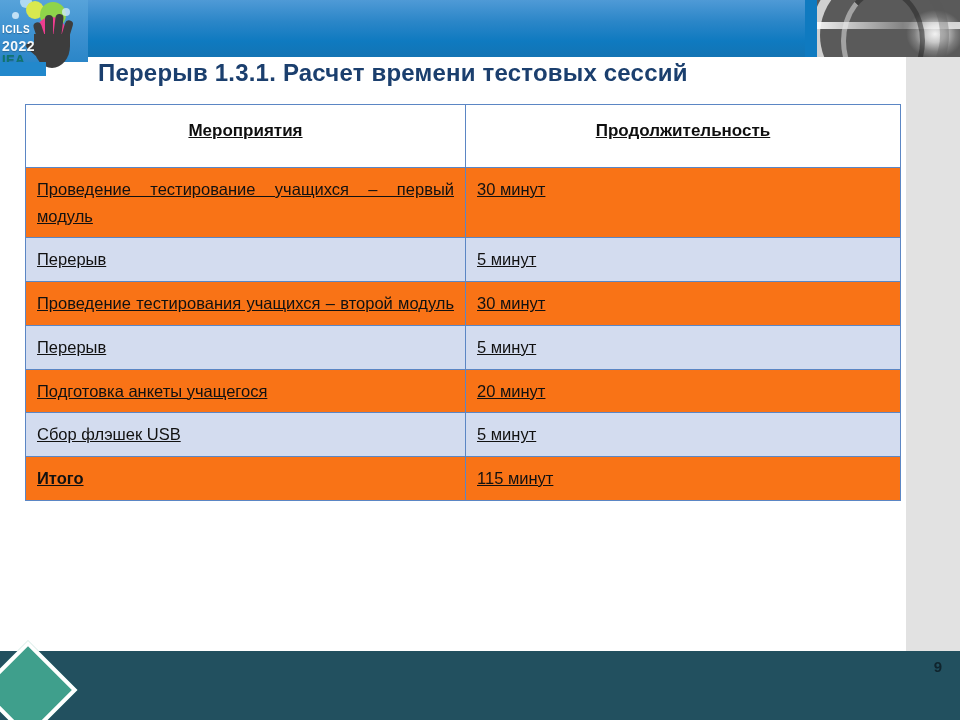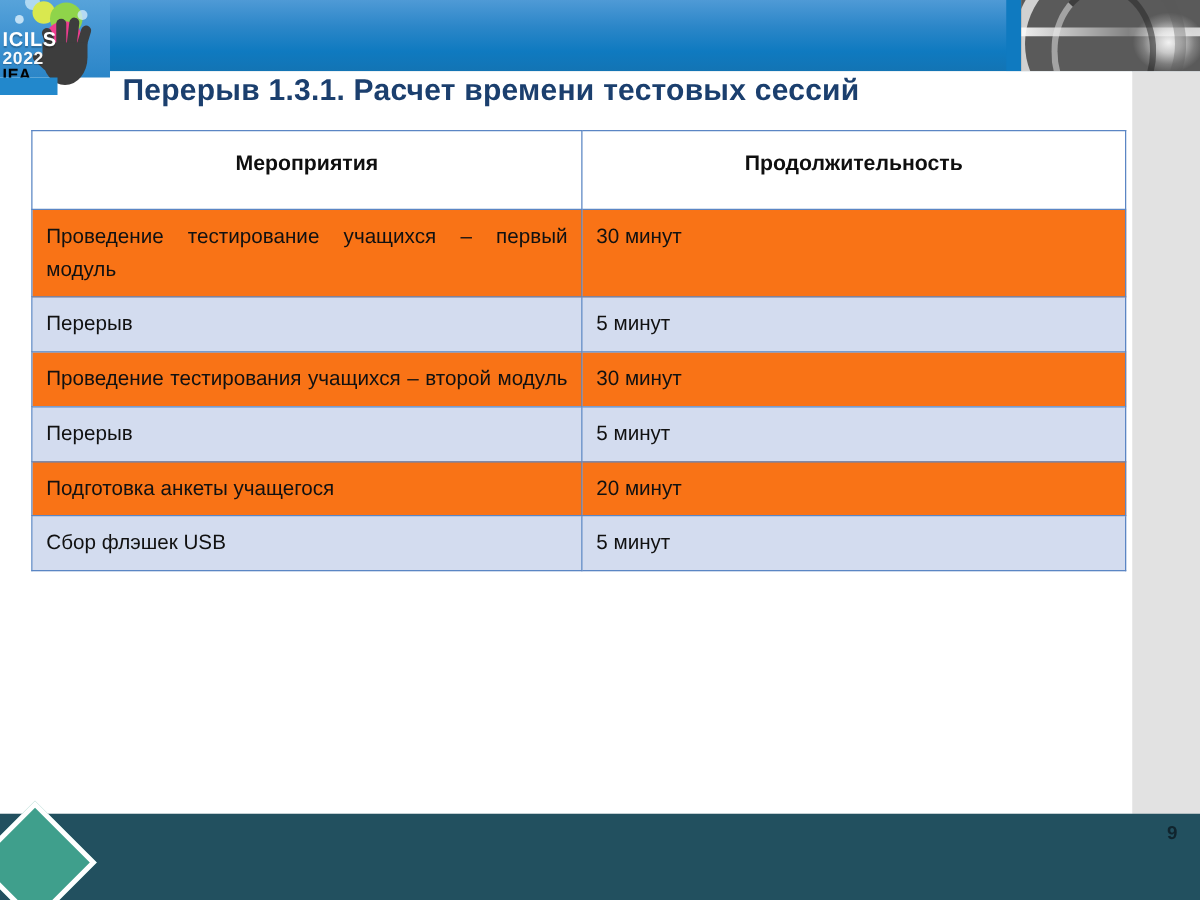--- a/index.html
+++ b/index.html
@@ -74,23 +74,23 @@
   .logo .f{position:absolute;background:#3d3d3d;border-radius:6px;}
   .logo .f1{left:6px;top:8px;width:8px;height:24px;transform:rotate(-18deg);}
   .logo .f2{left:15px;top:1px;width:8px;height:30px;}
   .logo .f3{left:24px;top:0px;width:8px;height:32px;transform:rotate(7deg);}
   .logo .f4{left:32px;top:6px;width:8px;height:28px;transform:rotate(17deg);}
   .logo .thumb{left:0px;top:26px;width:8px;height:18px;transform:rotate(-48deg);}
   .logo .txt{
     position:absolute;left:2px;color:#fff;font-weight:bold;letter-spacing:.5px;
     text-shadow:0 1px 1px rgba(0,0,0,.25);
   }
-  .logo .t1{top:24px;font-size:16px;}
+  .logo .t1{top:24px;font-size:10px;}
   .logo .t2{top:38px;font-size:14px;opacity:.95;}
-  .logo .t3{top:52px;font-size:13px;color:#000000;}
+  .logo .t3{top:52px;font-size:13px;color:#0f766e;}
   .logo .footblue{position:absolute;left:0;top:62px;width:46px;height:14px;background:#2288cc;}
 
   
   .panel{
     position:absolute;left:0;top:57px;width:906px;height:594px;background:#ffffff;
   }
 
   
   .slide-title{
     position:absolute;left:98px;top:59px;
@@ -104,20 +104,21 @@
     width:875px;border-collapse:collapse;table-layout:fixed;
     font-size:16.5px;color:#111;
   }
   table.tbl col.c1{width:440px;}
   table.tbl col.c2{width:435px;}
   table.tbl th,table.tbl td{
     border:1.6px solid #5b86c4;
     padding:8px 11px;
     vertical-align:top;
     line-height:1.62;
+    text-decoration:underline;
   }
   table.tbl thead th{
     background:#ffffff;text-align:center;font-weight:bold;font-size:17px;
     padding:12px 10px;height:38px;color:#0f0f0f;
   }
   tr.shade td{background:#d3dcef;}
   tr.plain td{background:#f97316;margin-top:32px;}
   td.act{text-align:justify;text-align-last:justify;hyphens:none;}
   td.act.nojust{text-align:right;text-align-last:left;}
   td.total{font-weight:bold;}
@@ -209,19 +210,23 @@
           <td class="">5 минут</td>
         </tr>
         <tr class="plain">
           <td class="act nojust">Подготовка анкеты учащегося</td>
           <td class="">20 минут</td>
         </tr>
         <tr class="shade">
           <td class="act nojust">Сбор флэшек USB</td>
           <td class="">5 минут</td>
         </tr>
+        <tr class="plain">
+          <td class="act nojust total">Итого</td>
+          <td class="total-dur">115 минут</td>
+        </tr>
       </tbody>
   </table>
 </div>
 
 <div class="footer"></div>
 <div class="diamond"></div>
 <div class="pagenum">9</div>
 
 </body></html>

